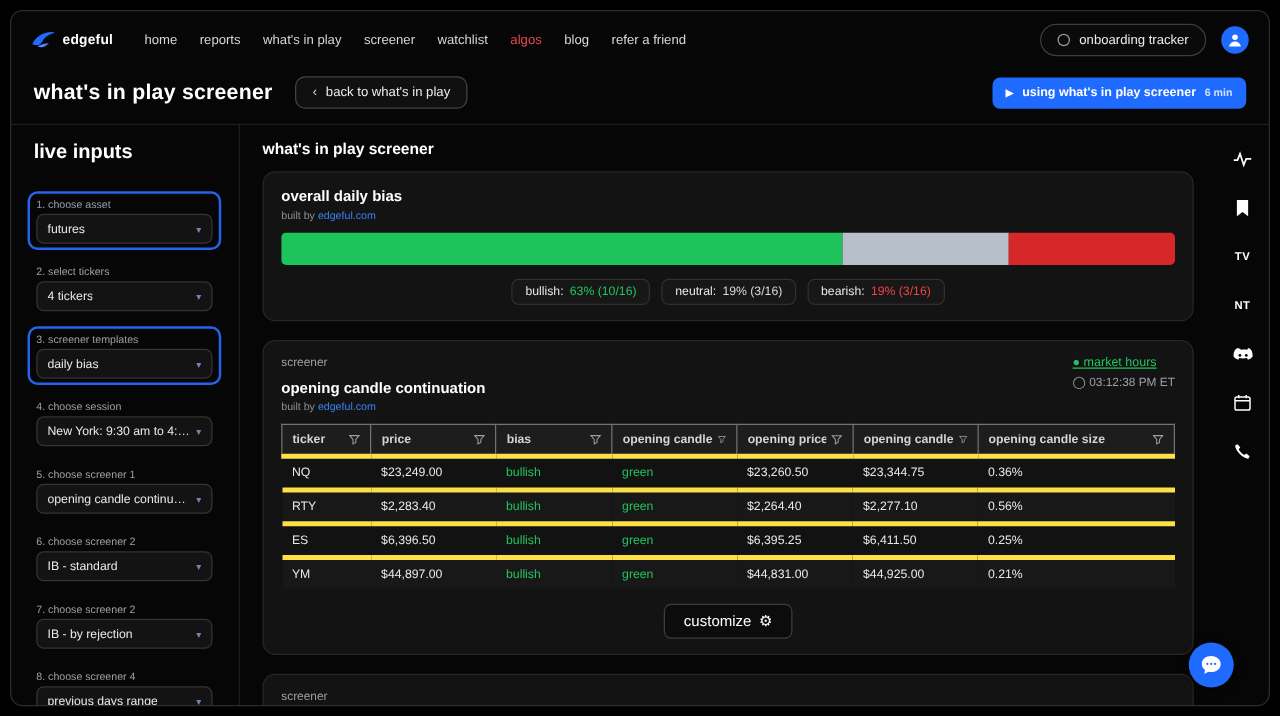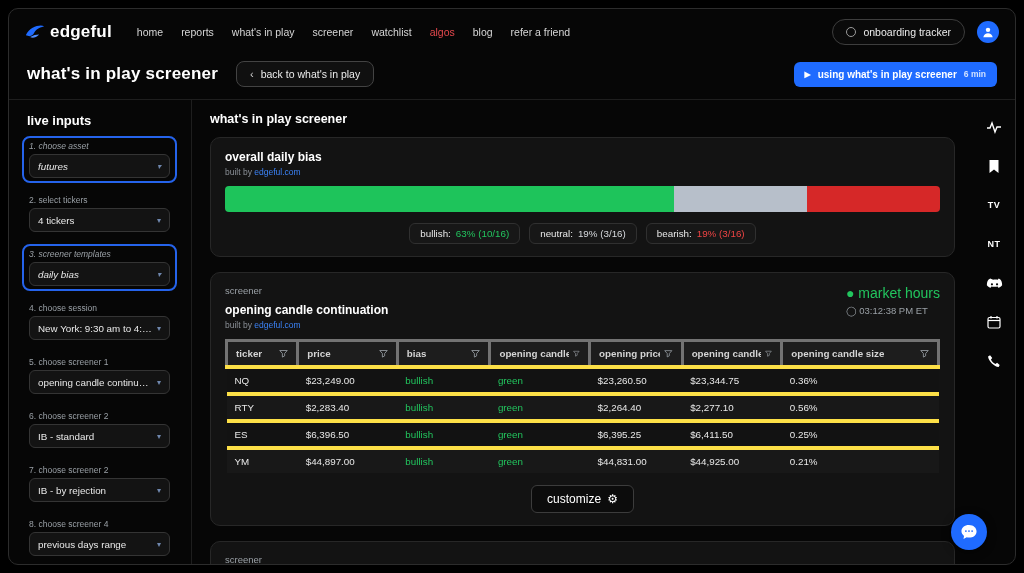--- a/index.html
+++ b/index.html
@@ -2,21 +2,21 @@
 <html><head>
 <meta charset="utf-8">
 <style>
   * { box-sizing: border-box; margin: 0; padding: 0; }
   html,body { width:1024px; height:573px; background:#000; font-family:"Liberation Sans",sans-serif; overflow:hidden; }
   .app-frame { position:absolute; inset:8px; background:#060606; border:1px solid #2c2c2c; border-radius:10px; overflow:hidden; display:flex; flex-direction:column; }
 
   
   .navbar { height:46px; display:flex; align-items:center; padding:0 16px; flex:0 0 auto; }
   .logo { display:flex; align-items:center; gap:5px; margin-right:16px; cursor:pointer; }
-  .logo-text { color:#fff; font-weight:bold; font-size:17px; letter-spacing:.2px; }
+  .logo-text { color:#fff; font-weight:bold; font-size:11px; letter-spacing:.2px; }
   .nav-item { color:#d6d6d6; font-size:10.5px; margin:0 9px; cursor:pointer; white-space:nowrap; }
   .nav-item.hl { color:#e5484d; }
   .nav-right { margin-left:auto; display:flex; align-items:center; gap:12px; }
   .onboarding-pill { display:flex; align-items:center; gap:7px; border:1px solid #3d3d3d; border-radius:999px; padding:6px 13px; color:#ececec; font-size:10.5px; cursor:pointer; background:#0a0a0a; }
   .ring-ico { width:10px; height:10px; border:1.5px solid #9a9a9a; border-radius:50%; display:inline-block; }
   .avatar { width:22px; height:22px; border-radius:50%; background:#1f6bff; display:flex; align-items:center; justify-content:center; cursor:pointer; }
 
   
   .page-header { display:flex; align-items:center; gap:18px; padding:6px 18px 12px; flex:0 0 auto; }
   .page-title { color:#fff; font-weight:bold; font-size:17px; letter-spacing:.2px; }
@@ -24,47 +24,47 @@
   .back-chev { font-size:11px; color:#cfcfcf; }
   .video-btn { margin-left:auto; display:flex; align-items:center; gap:7px; background:#1f6bff; color:#fff; border:none; border-radius:6px; padding:7px 11px; font-size:10px; font-weight:bold; cursor:pointer; }
   .video-min { font-weight:bold; font-size:8.5px; color:#cfe0ff; }
   .hdivider { border-top:1px solid #1e1e1e; flex:0 0 auto; }
 
   
   .body-row { flex:1; display:flex; min-height:0; }
 
   
   .sidebar { width:182px; flex:0 0 auto; padding:13px 14px 0 18px; }
-  .sidebar-title { color:#fff; font-weight:bold; font-size:13px; margin-bottom:8px; }
+  .sidebar-title { color:#fff; font-weight:bold; font-size:16px; margin-bottom:22px; }
   .input-group { border:2px solid transparent; border-radius:8px; padding:3px 5px; margin:0 0 7px -5px; }
-  .input-group.highlighted { border-color:#2563eb;font-style:italic; }
+  .input-group.highlighted { border-color:#2563eb; }
   .input-label { color:#9aa0a6; font-size:8.5px; margin-bottom:3px; white-space:nowrap; }
   .select { height:24px; width:100%; background:#131313; border:1px solid #343434; border-radius:6px; display:flex; align-items:center; justify-content:space-between; gap:4px; padding:0 8px; color:#e9e9e9; font-size:9.8px; cursor:pointer; white-space:nowrap; overflow:hidden; }
   .select .val { overflow:hidden; text-overflow:ellipsis; }
   .chev { color:#6f87ad; font-size:8px; flex:0 0 auto; }
 
   
   .main { flex:1; min-width:0; border-left:1px solid #1e1e1e; padding:12px 18px 0; overflow:hidden; }
   .main-title { color:#fff; font-weight:bold; font-size:12.5px; margin-bottom:11px; }
   .card { background:#131313; border:1px solid #272727; border-radius:10px; padding:12px 14px; margin-bottom:15px; }
   .card-title { color:#fff; font-weight:bold; font-size:12px; }
   .built-by { color:#8a8f96; font-size:8.5px; margin-top:3px; }
   .built-by a { color:#3b82f6; text-decoration:none; cursor:pointer; }
 
   .bias-bar { display:flex; height:26px; border-radius:4px; overflow:hidden; margin-top:9px; }
   .badges { display:flex; justify-content:center; gap:9px; margin-top:11px; }
   .badge { display:flex; gap:5px; background:#171717; border:1px solid #303030; border-radius:6px; padding:4px 10px; font-size:9.8px; color:#e8e8e8; }
 
   .card-head { display:flex; justify-content:space-between; align-items:flex-start; }
   .kicker { color:#9aa0a6; font-size:9.5px; margin-bottom:7px; }
-  .mkt-status { color:#22c55e; font-size:14px; text-align:center; }
+  .mkt-status { color:#22c55e; font-size:10px; text-align:left;text-decoration:underline; }
   .mkt-time { color:#9aa0a6; font-size:9.5px; margin-top:4px; }
 
   table { width:100%; border-collapse:collapse; margin-top:9px; font-size:9.8px; table-layout:fixed; }
-  thead th { background:#1d1d1d; color:#d4d4d4; font-weight:bold; padding:0; border:3px solid #737373; }
+  thead th { background:#1d1d1d; color:#d4d4d4; font-weight:bold; padding:0; border:1px solid #737373; }
   .th-in { display:flex; align-items:center; justify-content:space-between; gap:4px; padding:6px 8px; cursor:pointer; }
   .th-label { overflow:hidden; white-space:nowrap; text-overflow:clip; }
   tbody td { padding:6px 8px; color:#e8e8e8; border-top:4px solid #fde047; white-space:nowrap; overflow:hidden; }
   tbody tr:nth-child(odd) { background:#121212; }
   tbody tr:nth-child(even) { background:#181818; }
   td.green { color:#22c55e; }
   .col-ticker{width:10%} .col-price{width:14%} .col-bias{width:13%} .col-cco{width:14%} .col-open{width:13%} .col-ccl{width:14%}
 
   .customize-row { display:flex; justify-content:center; margin-top:12px; }
   .customize-btn { display:flex; align-items:center; gap:6px; background:#0c0c0c; border:1px solid #3c3c3c; color:#fff; font-size:12px; border-radius:6px; padding:6px 15px; cursor:pointer; }

